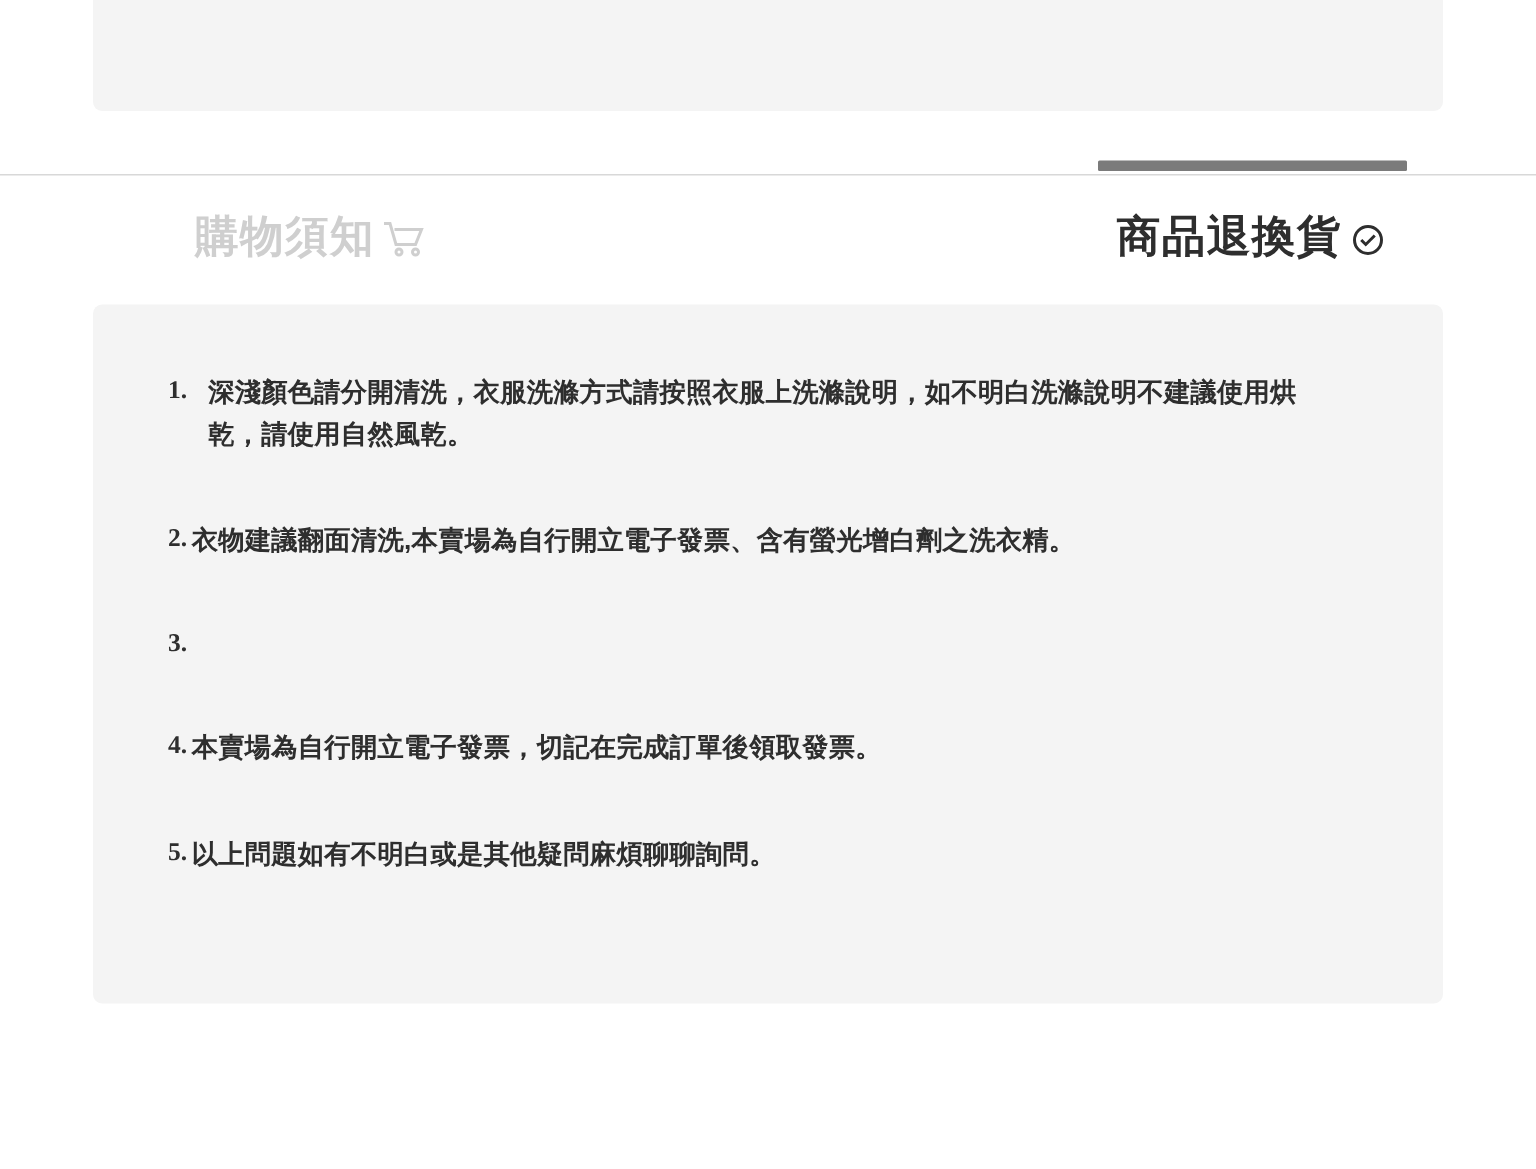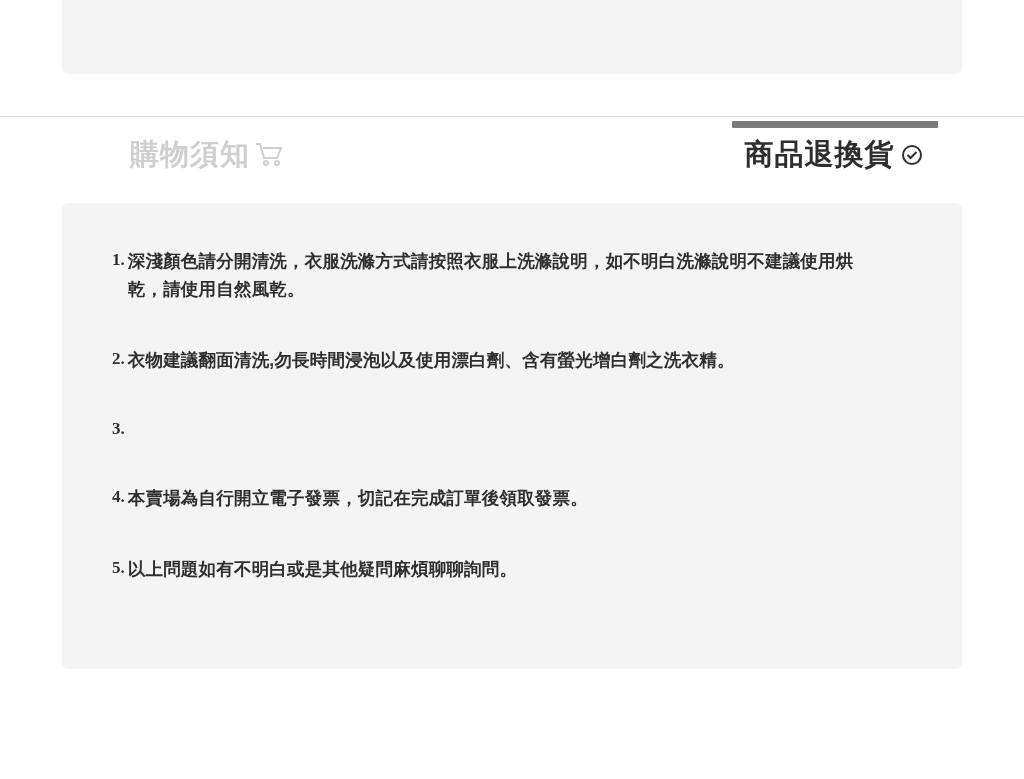--- a/index.html
+++ b/index.html
@@ -47,23 +47,24 @@
   
   .tabs {
     position: absolute;
     left: 62px;
     top: 105px;
     width: 900px;
     height: 80px;
   }
   .tab {
     position: absolute;
-    top: 16px;
+    top: 2px;
     height: 80px;
     display: flex;
+    align-items: flex-end;
     justify-content: center;
     box-sizing: border-box;
   }
   .tab-inner {
     display: flex;
     align-items: center;
     gap: 4px;
     padding-bottom: 14px;
   }
   .tab-label {
@@ -132,21 +133,21 @@
     font-family: "Liberation Serif", "DejaVu Serif", serif;
   }
   .note-text {
     font-size: 17.5px;
     font-weight: bold;
     color: #2e2e2e;
     line-height: 1.62;
     letter-spacing: 0.2px;
     font-family: "Liberation Sans", "DejaVu Sans", sans-serif;
   }
-  .note-1 .note-text { max-width: 760px; }
+  .note-1 .note-text { max-width: 760px; margin-left: 11px; }
 </style>
 </head>
 <body>
 
 <div class="page">
 
   <div class="top-panel"></div>
 
   <div class="divider"></div>
 
@@ -185,21 +186,21 @@
   <div class="content-panel">
     <div class="notes">
 
       <div class="note note-1">
         <span class="note-num">1.</span>
         <span class="note-text">深淺顏色請分開清洗，衣服洗滌方式請按照衣服上洗滌說明，如不明白洗滌說明不建議使用烘乾，請使用自然風乾。</span>
       </div>
 
       <div class="note">
         <span class="note-num">2.</span>
-        <span class="note-text">衣物建議翻面清洗,勿長時間浸泡以及使用漂白劑、含有螢光增白劑之洗衣精。</span>
+        <span class="note-text">衣物建議翻面清洗,本賣場為自行開立電子發票、含有螢光增白劑之洗衣精。</span>
       </div>
 
       <div class="note">
         <span class="note-num">3.</span>
       </div>
 
       <div class="note">
         <span class="note-num">4.</span>
         <span class="note-text">本賣場為自行開立電子發票，切記在完成訂單後領取發票。</span>
       </div>

